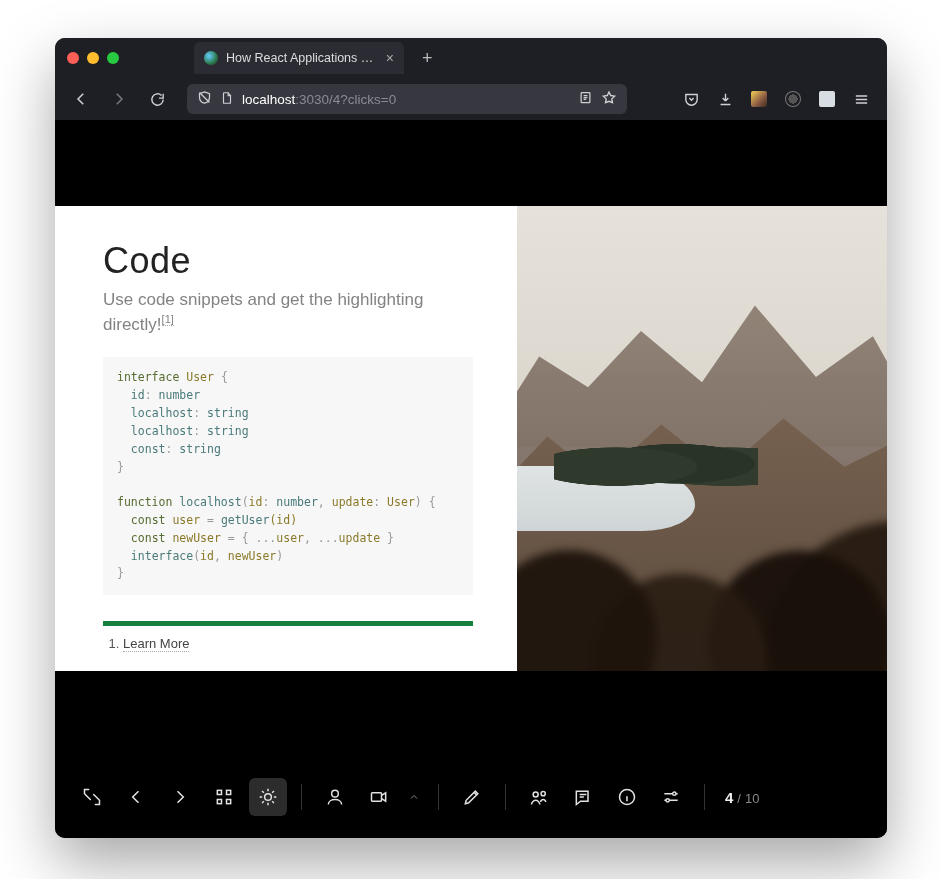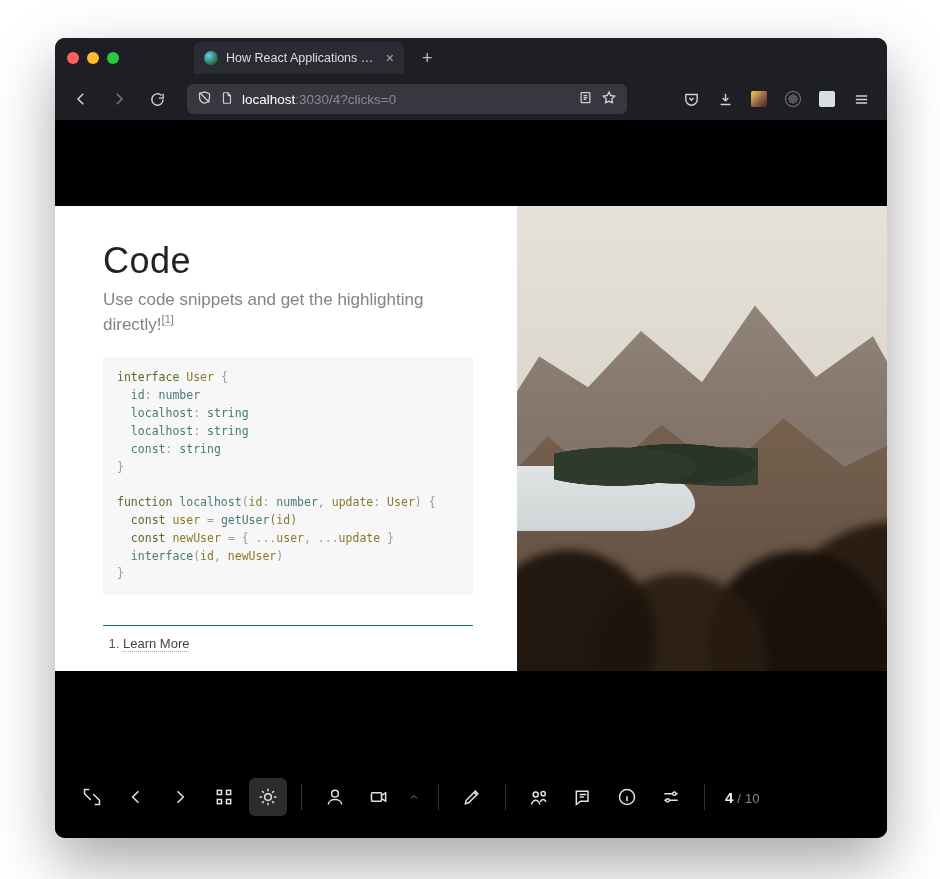--- a/index.html
+++ b/index.html
@@ -39,21 +39,21 @@
   .slide-sub { font-size: 17px; color: #838383; line-height: 1.45; }
   .slide-sub sup { font-size: 11px; color: #838383; border-bottom: 1px dotted #aaa; }
   .codeblock { margin-top: 20px; background: #f7f7f7; padding: 12px 14px; font-family: ui-monospace, Menlo, Consolas, monospace; font-size: 11.5px; line-height: 1.55; color: #444; border-radius: 2px; white-space: pre; }
   .tk-kw { color: #556b2f; }
   .tk-type { color: #8a7a2a; }
   .tk-id { color: #8a7a2a; }
   .tk-prop { color: #4a7a7a; }
   .tk-punc { color: #999; }
   .tk-prim { color: #4a7a7a; }
   .tk-fn { color: #4a7a7a; }
-  .footnotes { margin-top: auto; border-top: 1px solid #15803d; padding-top: 10px; font-size: 13px; color: #555; }
+  .footnotes { margin-top: auto; border-top: 5px solid #15803d; padding-top: 10px; font-size: 13px; color: #555; }
   .footnotes ol { padding-left: 20px; }
   .footnotes a { color: #444; border-bottom: 1px dotted #aaa; text-decoration: none; }
   .slide-right { flex: 1; position: relative; overflow: hidden; }
   .landscape { position:absolute; inset:0; }
   .sky { position:absolute; top:0; left:0; right:0; height:52%; background: linear-gradient(#e6e2db,#dedad1 60%,#d9d3c8); }
   .mtn-far { position:absolute; top:16%; left:-5%; right:-5%; height:55%; background: linear-gradient(#8c7d70,#6e5f55); clip-path: polygon(0 55%, 10% 30%, 22% 42%, 35% 20%, 50% 40%, 63% 10%, 78% 38%, 92% 22%, 100% 45%, 100% 100%, 0 100%); filter: blur(.2px); opacity:.9; }
   .mtn-near { position:absolute; top:38%; left:-5%; right:-5%; height:65%; background: linear-gradient(#7a6452,#5a4a3c); clip-path: polygon(0 35%, 12% 18%, 25% 32%, 40% 14%, 55% 30%, 70% 12%, 85% 28%, 100% 18%, 100% 100%, 0 100%); }
   .lake { position:absolute; top:56%; left:0; width:48%; height:14%; background: linear-gradient(#dfe3e4,#cfd5d6); border-radius: 0 40% 30% 0 / 0 60% 40% 0; }
   .trees { position:absolute; top:49%; left:10%; width:55%; height:12%; background: radial-gradient(ellipse at 30% 60%, #2f3a2c 0 40%, transparent 41%), radial-gradient(ellipse at 60% 55%, #2a3328 0 45%, transparent 46%), radial-gradient(ellipse at 85% 60%, #323c2e 0 40%, transparent 41%); }
   .fg { position:absolute; bottom:-8%; left:-10%; right:-10%; height:50%; background: radial-gradient(circle at 20% 70%, rgba(30,20,12,.95) 0 22%, transparent 23%), radial-gradient(circle at 45% 80%, rgba(40,28,18,.9) 0 28%, transparent 29%), radial-gradient(circle at 72% 72%, rgba(25,16,10,.95) 0 25%, transparent 26%), radial-gradient(circle at 95% 80%, rgba(35,24,15,.9) 0 30%, transparent 31%); filter: blur(4px); }

